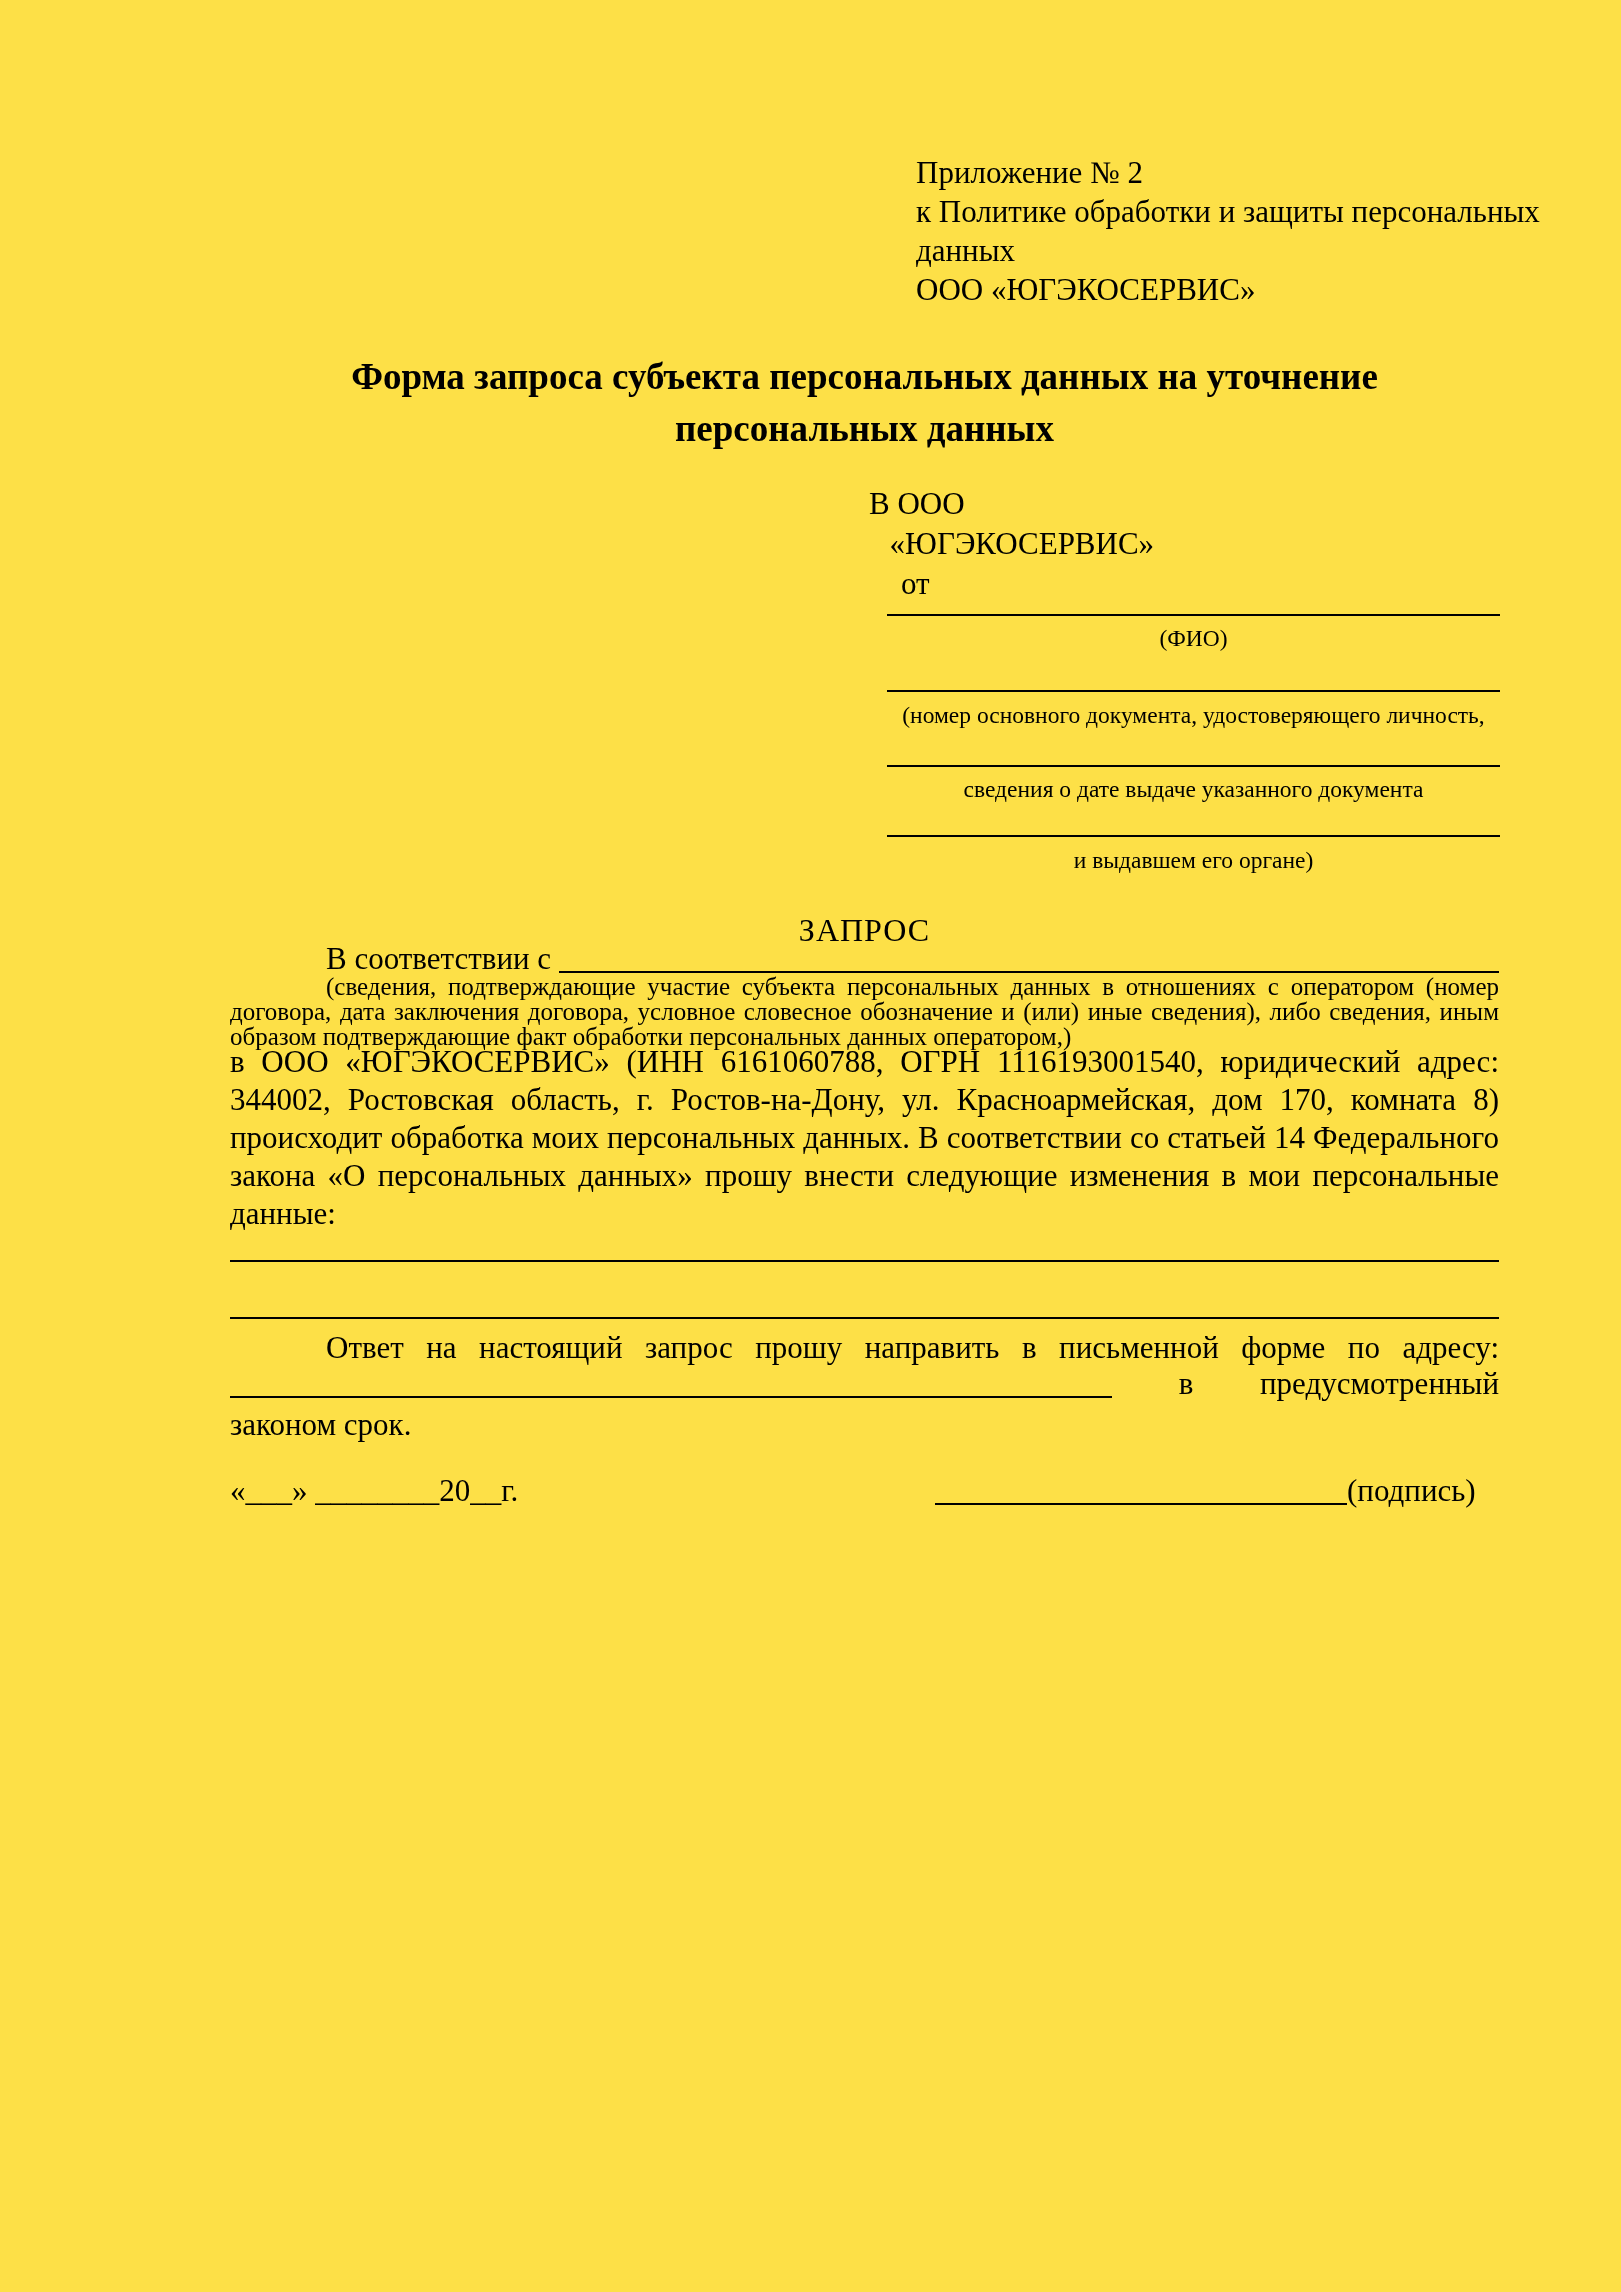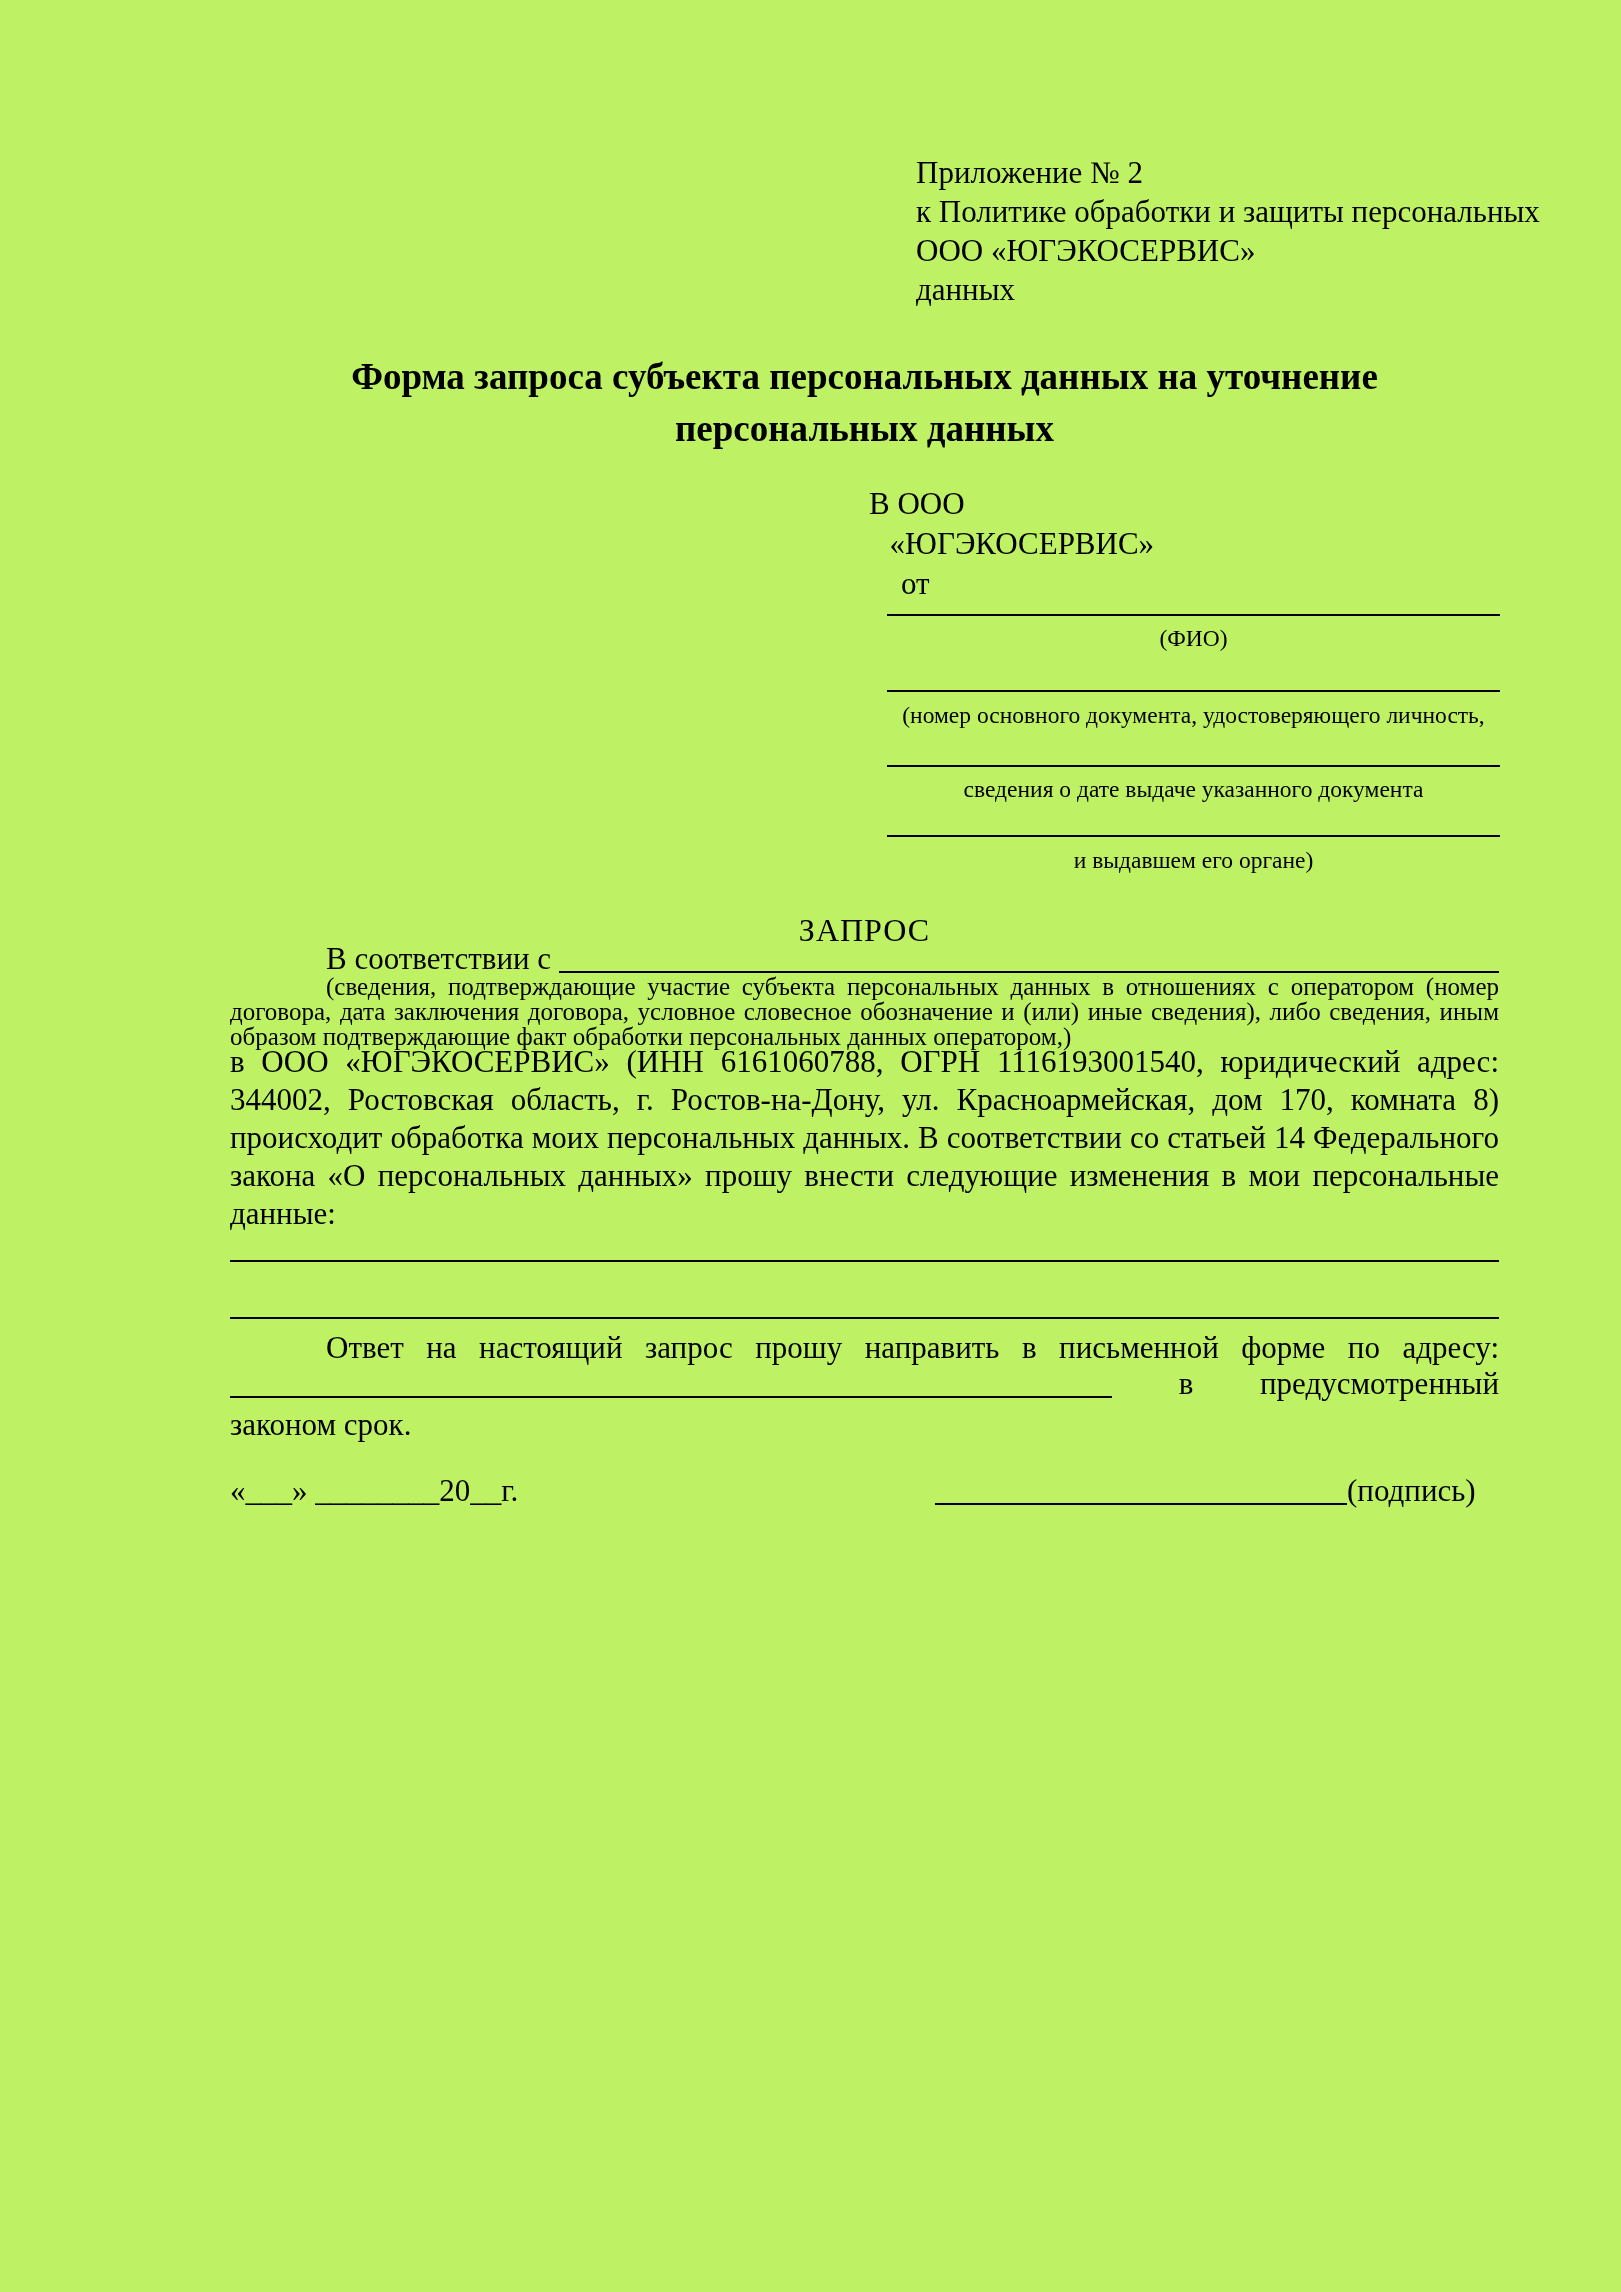--- a/index.html
+++ b/index.html
@@ -1,18 +1,18 @@
 <!DOCTYPE html>
 <html><head>
 <meta charset="utf-8">
 <style>
   * { margin:0; padding:0; box-sizing:border-box; }
   html,body { background:#ffffff; }
   .page {
-    position:relative; width:1621px; height:2293px; background:#bef264;
+    position:relative; width:1621px; height:2293px; background:#fde047;
     color:#000; font-family:"Liberation Serif","DejaVu Serif",serif;
     overflow:hidden;
   }
   .abs { position:absolute; }
 
   .header-block { left:916px; top:153px; width:647px; font-size:31px; line-height:39px; }
   .doc-title { left:230px; top:351px; width:1269px; text-align:center; font-weight:bold; font-size:37px; line-height:52px; }
 
   .addressee { left:869px; top:484px; width:630px; font-size:31px; line-height:40px; }
   .addressee .l2 { padding-left:20.6px; }
@@ -45,22 +45,22 @@
   .sig-caption { left:1347px; top:1472px; font-size:31px; line-height:37px; }
 </style>
 </head>
 <body>
 
 <div class="page">
 
   <div class="abs header-block">
     <div>Приложение № 2</div>
     <div>к Политике обработки и защиты персональных</div>
+    <div>данных</div>
     <div>ООО «ЮГЭКОСЕРВИС»</div>
-    <div>данных</div>
   </div>
 
   <div class="abs doc-title">
     <div>Форма запроса субъекта персональных данных на уточнение</div>
     <div>персональных данных</div>
   </div>
 
   <div class="abs addressee">
     <div class="l1">В ООО</div>
     <div class="l2">«ЮГЭКОСЕРВИС»</div>

